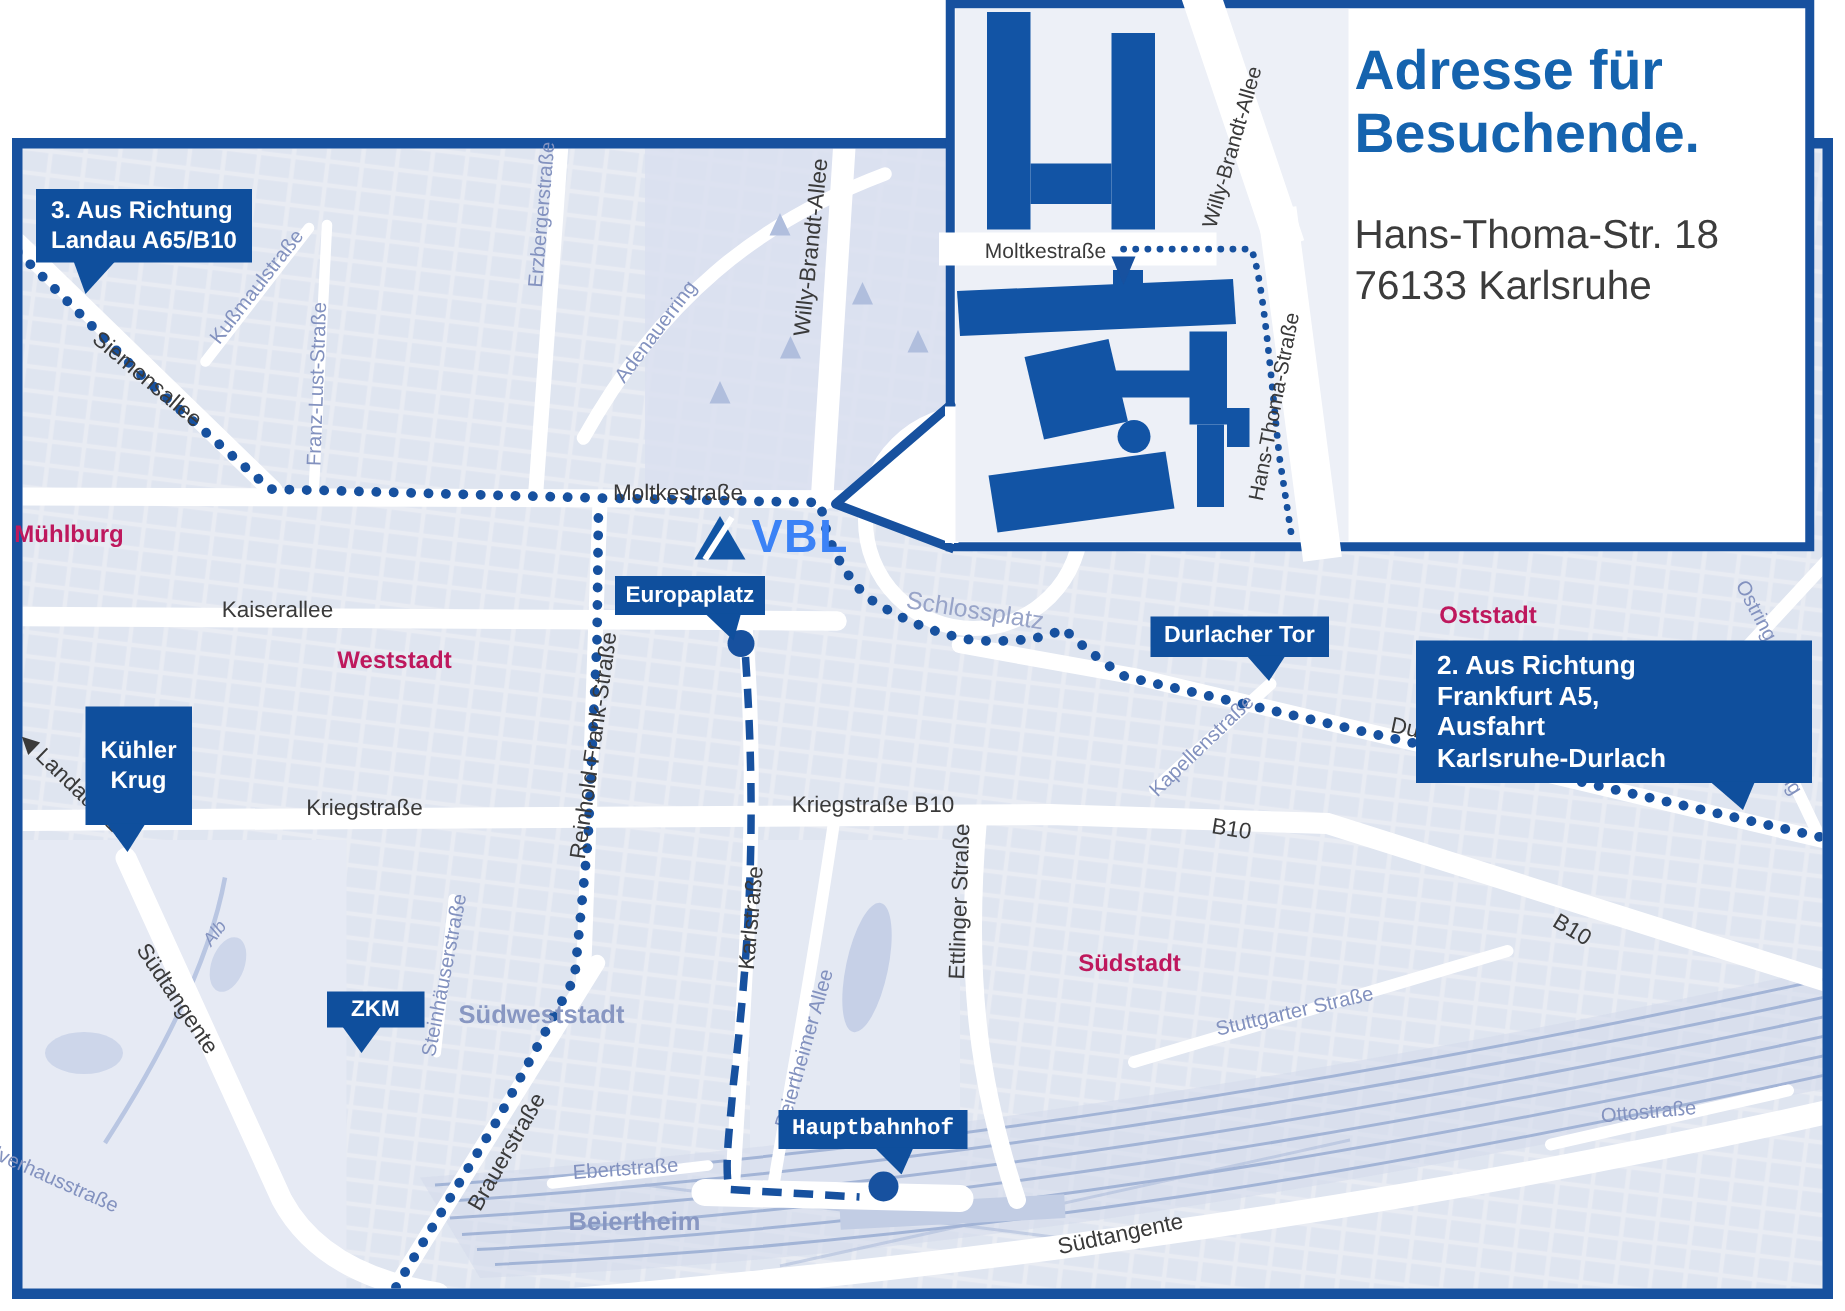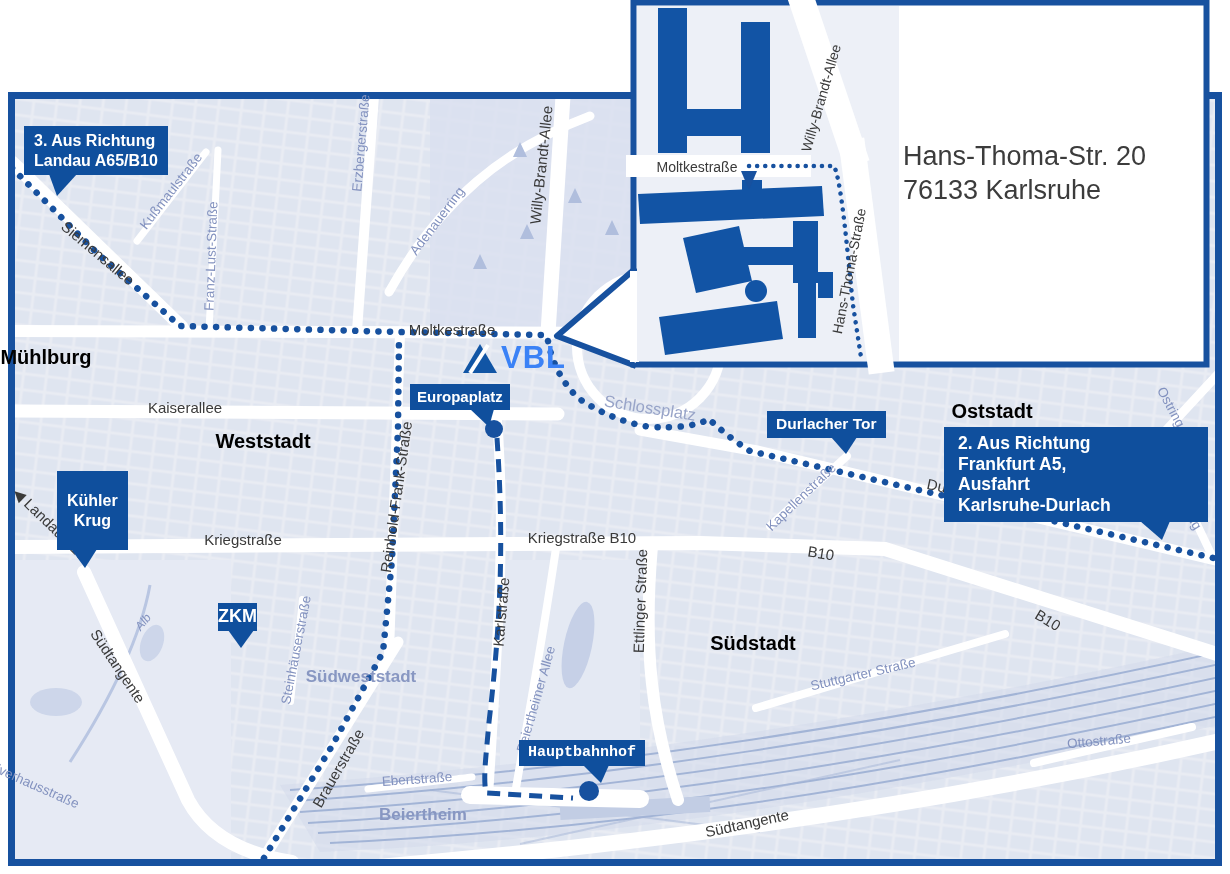--- a/index.html
+++ b/index.html
@@ -7,30 +7,30 @@
          font-family:"Liberation Sans",sans-serif;}
   #basemap{position:absolute;left:0;top:0;}
   
   #label-layer{position:absolute;left:0;top:0;width:100%;height:100%;pointer-events:none;}
   .maplabel{position:absolute;white-space:nowrap;transform-origin:center;}
   .street{color:#3a3a3a;font-size:15px;}
   .street-ins{color:#3a3a3a;font-size:14px;}
   .bstreet{color:#8392bf;font-size:13.5px;}
   .bstreet-i{color:#8392bf;font-size:12px;font-style:italic;}
   .bstreet-lg{color:#98a4c8;font-size:16.5px;}
-  .area{color:#000000;font-size:20px;font-weight:700;}
+  .area{color:#be185d;font-size:16px;font-weight:700;}
   .area-sm{color:#8897c2;font-size:17px;font-weight:700;}
   
   .callout{position:absolute;background:#0f4f9d;color:#fff;font-weight:700;
            box-sizing:border-box;line-height:1.22;white-space:nowrap;z-index:30;}
   .callout .line{display:block;}
   .callout svg.tail{position:absolute;top:100%;margin-top:-1px;display:block;}
   .c-route3{left:24px;top:126px;font-size:16px;padding:5px 10px;}
   .c-kuehler{left:57px;top:471px;font-size:16px;padding:20px 10px;text-align:center;}
-  .c-zkm{left:218px;top:603px;font-size:18px;padding:3px 0;}
+  .c-zkm{left:218px;top:661px;font-size:15px;padding:3px 16px;}
   .c-europaplatz{left:410px;top:384px;font-size:15px;padding:4px 7px;}
   .c-durlacher{left:767px;top:411px;font-size:15.5px;padding:4px 9px;}
   .c-route2{left:944px;top:427px;font-size:17.5px;padding:6px 14px;width:264px;line-height:1.18;}
   .c-route1{left:139px;top:747px;font-size:16.5px;padding:6px 10px;}
   .c-hbf{left:519px;top:740px;font-size:15px;padding:4px 9px;font-family:Liberation Mono, monospace;}
   
   #vbl-logo{position:absolute;left:462px;top:340px;display:flex;align-items:center;z-index:25;}
   #vbl-logo .vbl-text{color:#3b82f6;font-size:31px;font-weight:700;letter-spacing:1px;margin-left:3px;}
   
   #inset-title{position:absolute;left:903px;top:26px;color:#1563ae;font-size:37px;
@@ -269,18 +269,22 @@
   </div>
 
 
   <div class="callout c-hbf">
     <span class="line">Hauptbahnhof</span>
     <svg class="tail" width="26" height="18" style="left:64px">
       <polygon points="0,0 26,0 18,18" fill="#0f4f9d"></polygon>
       </svg>
   </div>
 
+  <div id="inset-title">
+    <span class="line">Adresse für</span>
+    <span class="line">Besuchende.</span>
+  </div>
   <div id="inset-address">
-    <span class="line">Hans-Thoma-Str. 20</span>
+    <span class="line">Hans-Thoma-Str. 18</span>
     <span class="line">76133 Karlsruhe</span>
   </div>
 
 </div>
 
 </body></html>

